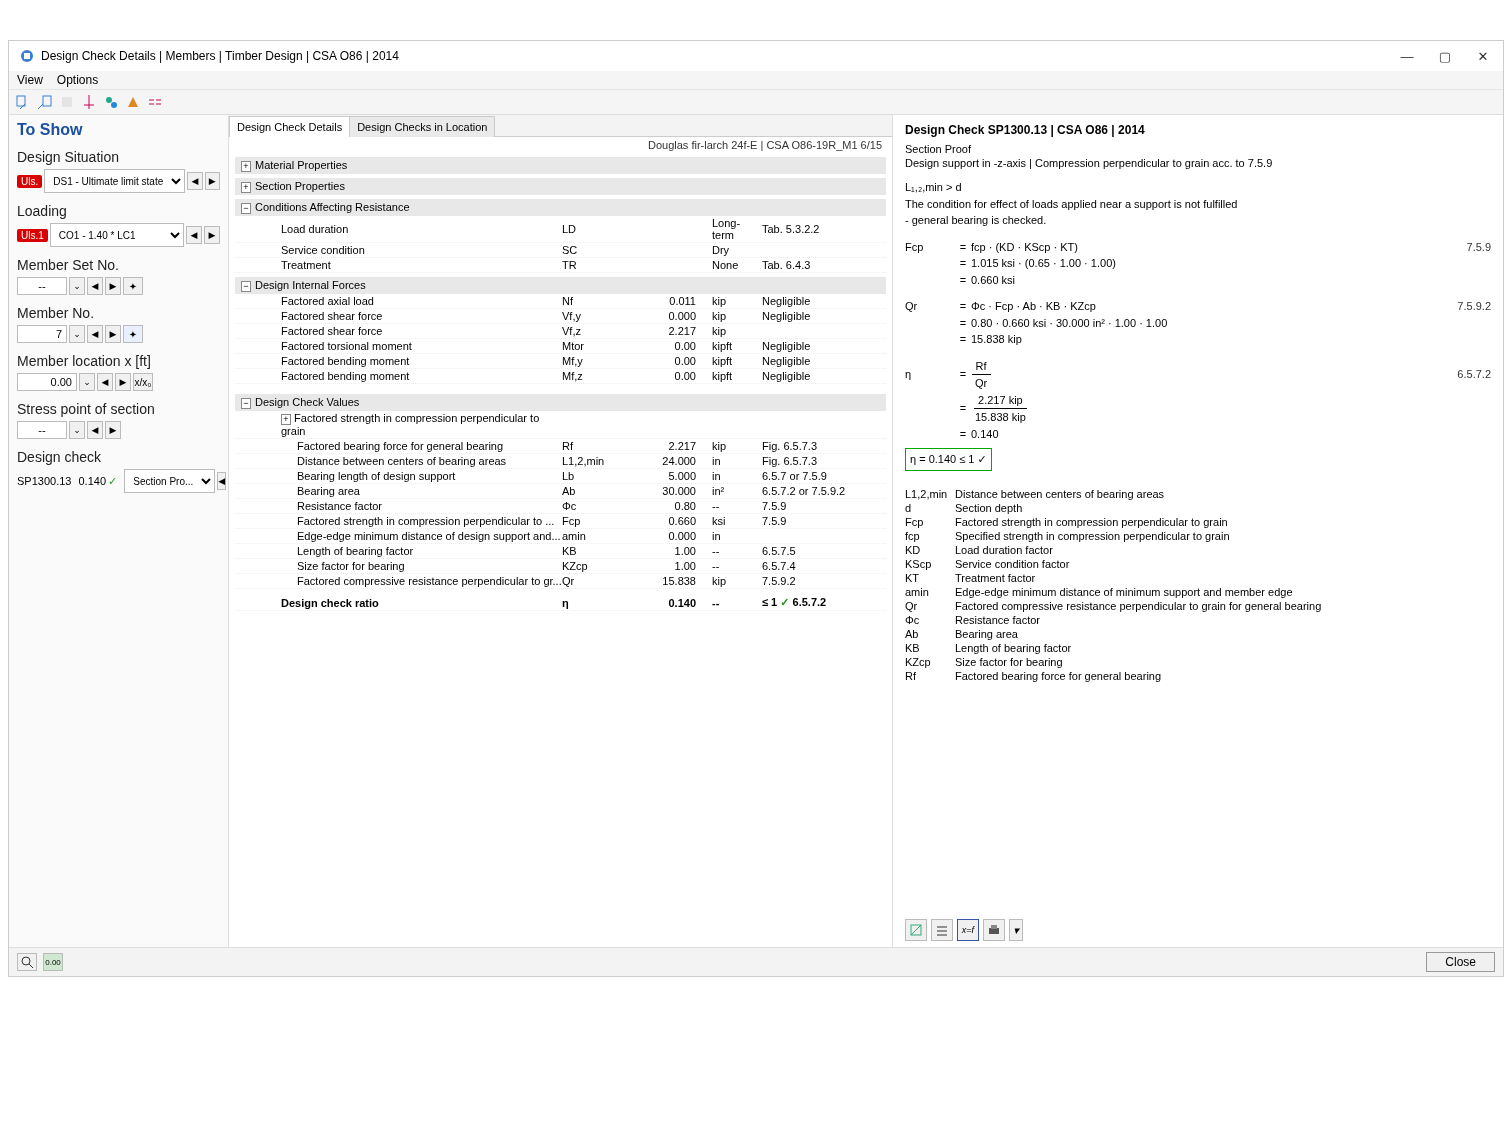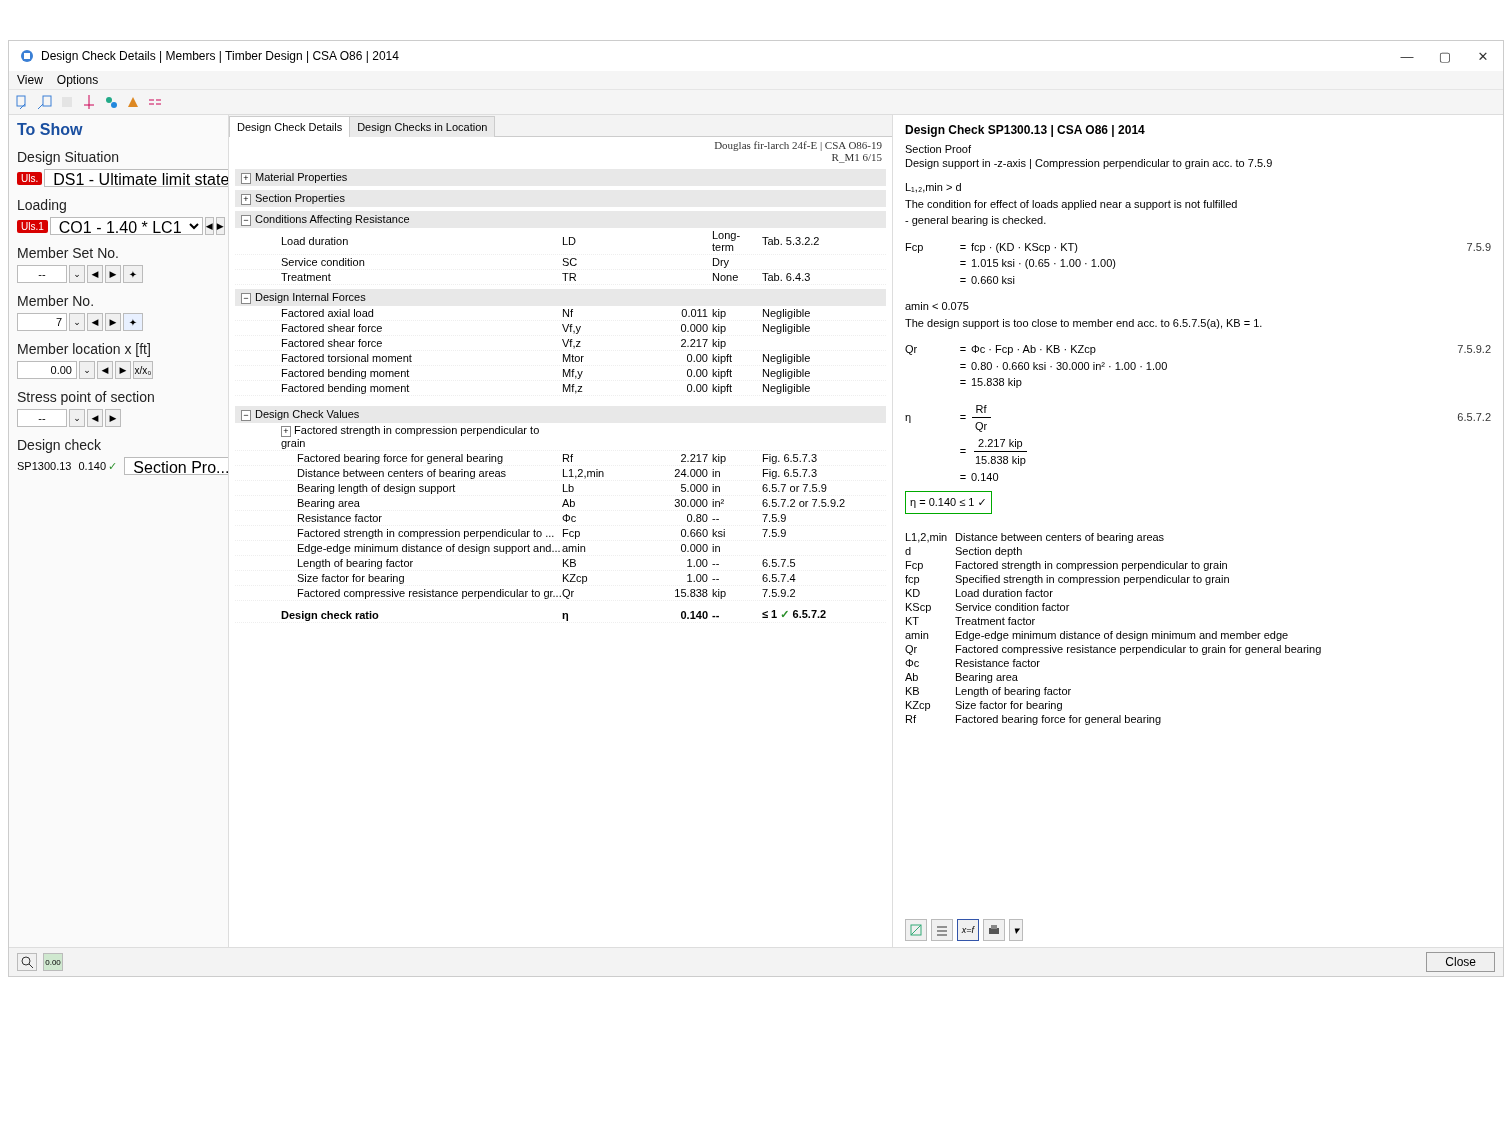--- a/index.html
+++ b/index.html
@@ -12,38 +12,38 @@
 .titlebar-controls span { font-size: 13px; color: #333; cursor: default; width: 20px; text-align: center; }
 .menubar { display: flex; gap: 14px; padding: 2px 8px; font-size: 12px; background: #f5f5f5; border-bottom: 1px solid #e5e5e5; }
 .toolbar { display: flex; gap: 2px; padding: 2px 4px; background: #f5f5f5; border-bottom: 1px solid #ddd; }
 .toolbar .tbtn { width: 20px; height: 20px; display:flex; align-items:center; justify-content:center; font-size: 11px; }
 .content { flex: 1; display: flex; overflow: hidden; }
 .sidebar { width: 220px; background: #fafafa; border-right: 1px solid #ddd; padding: 6px 8px; font-size: 11px; overflow-y: auto; }
 .sidebar h4 { color: #1a4fa0; font-size: 16px; font-weight: bold; margin-bottom: 4px; }
 .sidebar .section-label { color: #222; margin: 10px 0 4px 0; font-size: 14px; }
 .field-row { display: flex; align-items: center; gap: 2px; margin-bottom: 2px; }
 .red-tag { background: #d80000; color: #fff; padding: 1px 4px; font-size: 10px; border-radius: 2px; }
-.sel { border: 1px solid #bbb; background: #fff; height: 18px; font-size: 16px; padding: 0 4px; flex: 1; }
+.sel { border: 1px solid #bbb; background: #fff; height: 24px; font-size: 10px; padding: 0 4px; flex: 1; }
 .nav-btn { width: 16px; height: 18px; border: 1px solid #bbb; background: #f0f0f0; display:flex; align-items:center; justify-content:center; font-size: 9px; cursor:pointer; }
 .icon-btn { width: 20px; height: 18px; border: 1px solid #bbb; background: #f0f0f0; display:flex; align-items:center; justify-content:center; font-size: 10px; }
 .numbox { border: 1px solid #bbb; background: #fff; height: 18px; width: 60px; text-align: right; padding: 0 4px; font-size: 11px; }
 .check-green { color: #2a8f2a; }
 
 .middle { flex: 1; border-right: 1px solid #ddd; display: flex; flex-direction: column; min-width: 0; }
 .tabs { display: flex; border-bottom: 1px solid #ccc; background: #f3f3f3; }
 .tab { padding: 4px 7px; border: 1px solid #ccc; border-bottom: none; background: #fff; margin-right: -1px; font-size: 11px; position: relative; top: 1px; }
 .tab.inactive { background: #eaeaea; }
-.header-row { display: flex; justify-content: flex-end; padding: 2px 10px; font-size: 11px; color: #333; flex-direction: column; align-items: flex-end; font-family: Liberation Serif, serif; }
+.header-row { display: flex; justify-content: flex-end; padding: 2px 10px; font-size: 11px; color: #333; flex-direction: row; align-items: flex-end; }
 .tree-pane { flex: 1; overflow-y: auto; padding: 0 6px 6px 6px; font-size: 11px; }
 .tree-group { background: #e8e8e8; padding: 2px 6px; font-size: 11px; margin-top: 4px; }
 .tree-group .toggle { display:inline-block; width: 10px; border:1px solid #888; font-size:9px; line-height:9px; text-align:center; margin-right:4px; background:#fff; }
 .tree-row { display: grid; grid-template-columns: 24px 1fr 70px 80px 50px 120px; align-items: center; padding: 1px 4px; border-bottom: 1px dotted #eee; }
 .tree-row .indent { padding-left: 18px; }
 .tree-row .c-sym { }
-.tree-row .c-val { text-align: right; padding-right: 4px; }
+.tree-row .c-val { text-align: right; padding-right: 16px; }
 .tree-row .c-unit { text-align: left; }
 .tree-row .c-ref { }
 .tree-row.bold { font-weight: bold; }
 .hr-sep { height: 6px; }
 
 .right { width: 610px; padding: 8px 12px; overflow-y: auto; font-size: 11px; position: relative; }
 .right h3 { font-size: 12px; font-weight: bold; margin-bottom: 6px; }
 .right .subt { margin-bottom: 2px; }
 .calc-block { margin: 10px 0; line-height: 1.5; }
 .calc-line { display: grid; grid-template-columns: 50px 16px 1fr 60px; align-items: center; }
@@ -417,24 +417,20 @@
             <span></span>
           </div>
         <div class="calc-line">
             <span></span>
             <span class="eq">=</span>
             <span class="expr">0.660 ksi</span>
             <span></span>
           </div>
       </div>
 
-      <div class="calc-block">
-        <div>amin  &lt;  0.075</div>
-        <div>The design support is too close to member end acc. to 6.5.7.5(a), KB = 1.</div>
-      </div>
 
       <div class="calc-block">
         <div class="calc-line">
             <span class="sym">Qr</span>
             <span class="eq">=</span>
             <span class="expr">Φc  ·  Fcp  ·  Ab  ·  KB  ·  KZcp</span>
             <span class="ref">7.5.9.2</span>
           </div>
         <div class="calc-line">
             <span></span>
@@ -502,21 +498,21 @@
           <div class="legend-row">
             <span>KScp</span>
             <span>Service condition factor</span>
           </div>
           <div class="legend-row">
             <span>KT</span>
             <span>Treatment factor</span>
           </div>
           <div class="legend-row">
             <span>amin</span>
-            <span>Edge-edge minimum distance of design minimum and member edge</span>
+            <span>Edge-edge minimum distance of minimum support and member edge</span>
           </div>
           <div class="legend-row">
             <span>Qr</span>
             <span>Factored compressive resistance perpendicular to grain for general bearing</span>
           </div>
           <div class="legend-row">
             <span>Φc</span>
             <span>Resistance factor</span>
           </div>
           <div class="legend-row">

